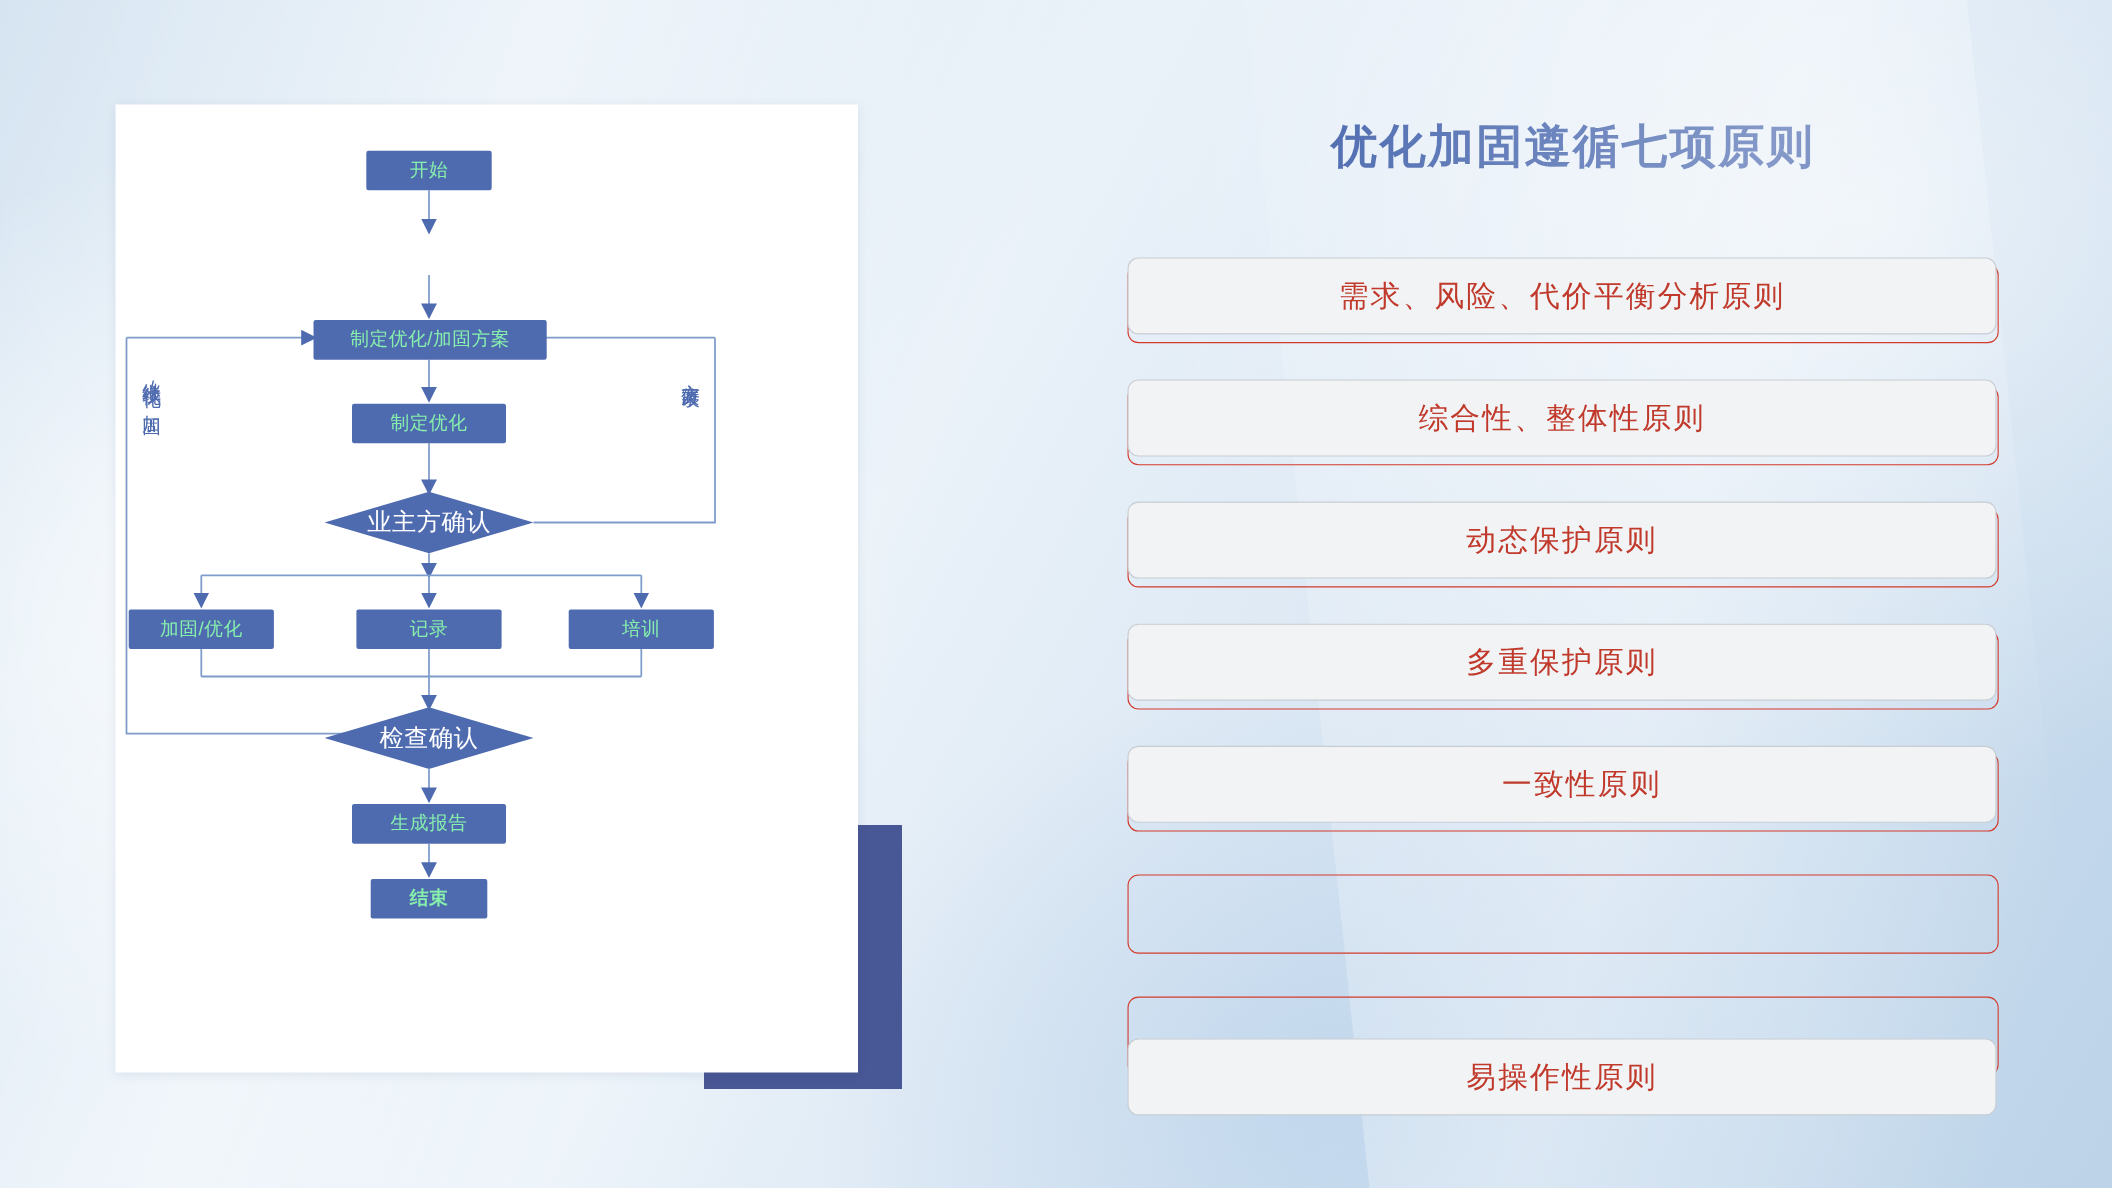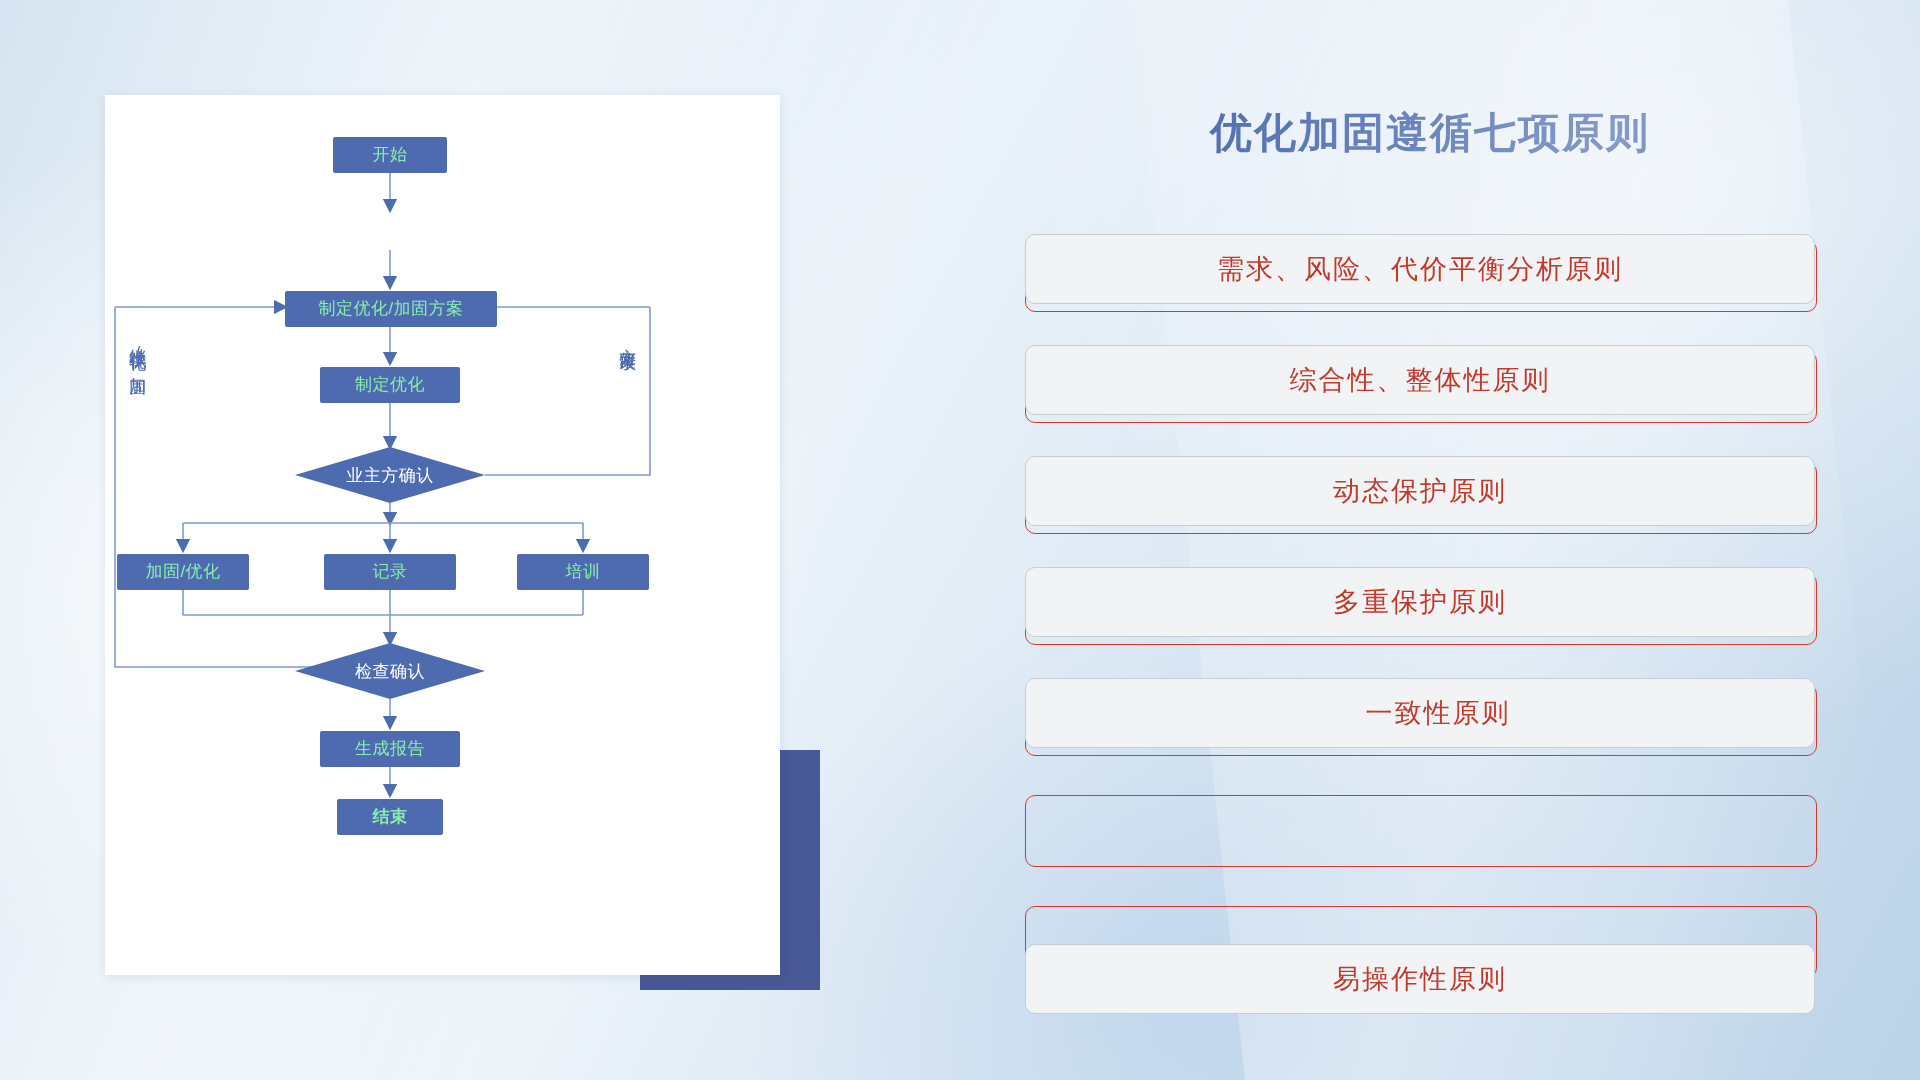--- a/index.html
+++ b/index.html
@@ -94,21 +94,21 @@
     position: absolute;
     left: 0; top: 0;
     width: 100%;
     height: 100%;
     background: #4f6bb0;
     clip-path: polygon(50% 0%, 100% 50%, 50% 100%, 0% 50%);
   }
   .diamond-label {
     position: relative;
     color: #ffffff;
-    font-size: 17px;
+    font-size: 22px;
     letter-spacing: 0.5px;
     white-space: nowrap;
   }
   .vlabel {
     position: absolute;
     color: #4f6bb0;
     font-size: 17px;
     line-height: 1.25;
     writing-mode: vertical-rl;
     text-orientation: upright;

